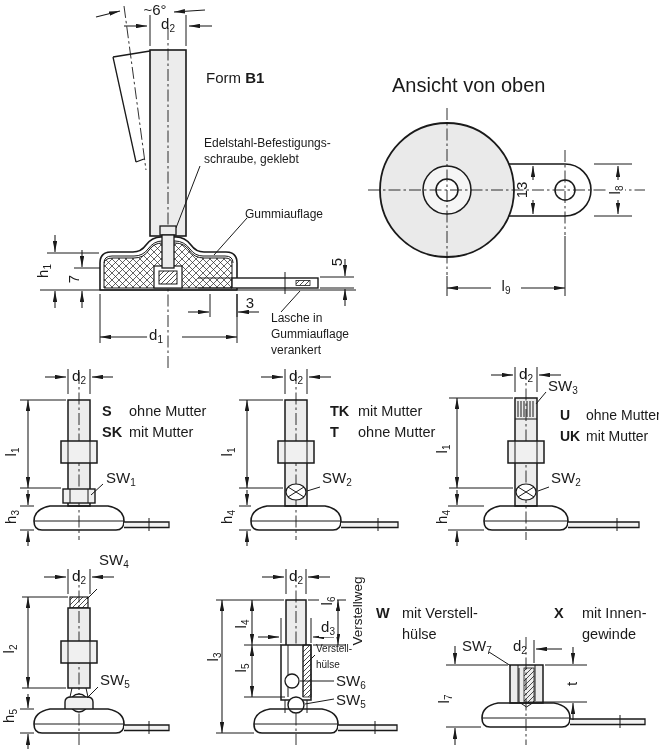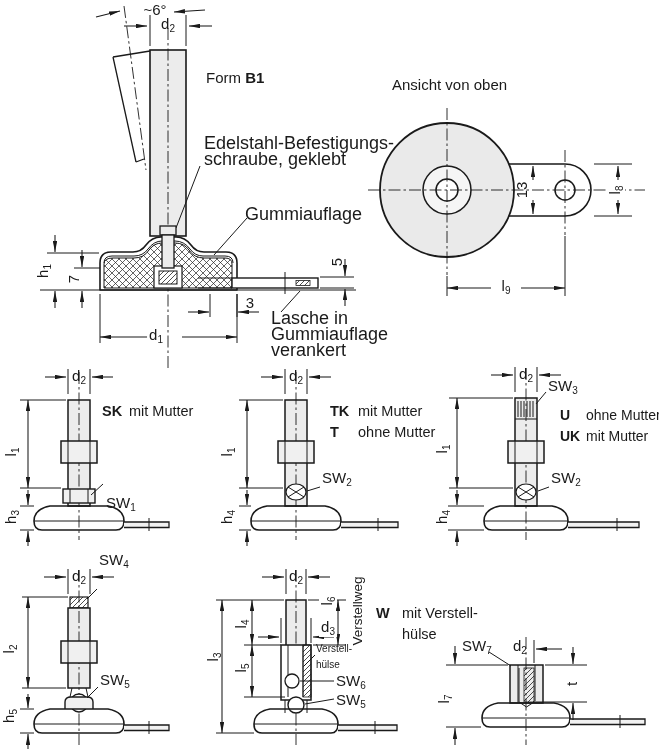--- a/index.html
+++ b/index.html
@@ -9,21 +9,21 @@
   .ol{fill:none;stroke:#1a1a1a;stroke-width:1.6;stroke-linejoin:round;}
   .ol2{fill:none;stroke:#1a1a1a;stroke-width:1.3;stroke-linejoin:round;}
   .thin{stroke:#1a1a1a;stroke-width:1;fill:none;}
   .dim{stroke:#1a1a1a;stroke-width:1.05;fill:none;}
   .cl{stroke:#1a1a1a;stroke-width:0.9;fill:none;stroke-dasharray:12 3 2.5 3;}
   .lbl{position:absolute;font-size:15px;line-height:1;white-space:nowrap;}
   .lbl sub{font-size:10px;vertical-align:-3px;}
   .ctr{transform:translate(-50%,-50%);}
   .rot{transform:translate(-50%,-50%) rotate(-90deg);}
   .bg{background:#fff;padding:0 2px;}
-  .note{position:absolute;font-size:18px;line-height:16px;white-space:nowrap;}
+  .note{position:absolute;font-size:12px;line-height:16px;white-space:nowrap;}
   .legend{position:absolute;font-size:14.5px;line-height:21px;white-space:nowrap;}
   .legend .code{display:inline-block;font-weight:bold;}
   .b{font-weight:bold;}
 </style>
 </head>
 <body>
 
 <div class="canvas">
 
 <svg width="659" height="755" viewBox="0 0 659 755">
@@ -295,30 +295,31 @@
 <span class="lbl rot" style="left:73px;top:279px">7</span>
 <span class="lbl rot" style="left:336px;top:262px">5</span>
 <span class="lbl ctr" style="left:250px;top:302px">3</span>
 <span class="lbl ctr bg" style="left:156px;top:336px"><span>d</span><sub>1</sub></span>
 <div class="note" style="left:271px;top:310px">
       <div>Lasche in</div>
       <div>Gummiauflage</div>
       <div>verankert</div>
     </div>
 
-<span class="note" style="left:392px;top:77px;font-size:15px">Ansicht von oben</span>
+<span class="note" style="left:392px;top:77px;font-size:20px">Ansicht von oben</span>
 <span class="lbl rot" style="left:521px;top:190px">13</span>
 <span class="lbl rot bg" style="left:616px;top:190px"><span>l</span><sub>8</sub></span>
 <span class="lbl ctr bg" style="left:506px;top:287px"><span>l</span><sub>9</sub></span>
 
 <span class="lbl ctr" style="left:79px;top:377px"><span>d</span><sub>2</sub></span>
 <div class="legend" style="left:102px;top:401px">
+  <div><b class="code" style="width:27px">S</b><span>ohne Mutter</span></div>
   <div><b class="code" style="width:27px">SK</b><span>mit Mutter</span></div>
 </div>
-<span class="lbl" style="left:106px;top:495px"><span>SW</span><sub>1</sub></span>
+<span class="lbl" style="left:106px;top:470px"><span>SW</span><sub>1</sub></span>
 <span class="lbl rot" style="left:12px;top:452px"><span>l</span><sub>1</sub></span>
 <span class="lbl rot" style="left:12px;top:517px"><span>h</span><sub>3</sub></span>
 
 <span class="lbl ctr" style="left:296px;top:377px"><span>d</span><sub>2</sub></span>
 <div class="legend" style="left:330px;top:401px">
   <div><b class="code" style="width:28px">TK</b><span>mit Mutter</span></div>
   <div><b class="code" style="width:28px">T</b><span>ohne Mutter</span></div>
 </div>
 <span class="lbl" style="left:322px;top:470px"><span>SW</span><sub>2</sub></span>
 <span class="lbl rot" style="left:228px;top:452px"><span>l</span><sub>1</sub></span>
@@ -353,18 +354,22 @@
       <div>Verstell-</div>
       <div>hülse</div>
     </div>
 <span class="lbl" style="left:336px;top:673px"><span>SW</span><sub>6</sub></span>
 <span class="lbl" style="left:336px;top:692px"><span>SW</span><sub>5</sub></span>
 <div class="legend" style="left:376px;top:603px">
   <div><b class="code" style="width:26px">W</b><span>mit Verstell-</span></div>
   <div><b class="code" style="width:26px"></b><span>hülse</span></div>
 </div>
 
+<div class="legend" style="left:554px;top:603px">
+  <div><b class="code" style="width:28px">X</b><span>mit Innen-</span></div>
+  <div><b class="code" style="width:28px"></b><span>gewinde</span></div>
+</div>
 <span class="lbl" style="left:462px;top:638px"><span>SW</span><sub>7</sub></span>
 <span class="lbl" style="left:513px;top:638px"><span>d</span><sub>2</sub></span>
 <span class="lbl rot" style="left:571px;top:684px">t</span>
 <span class="lbl rot" style="left:445px;top:699px"><span>l</span><sub>7</sub></span>
 
 </div>
 
 </body></html>

